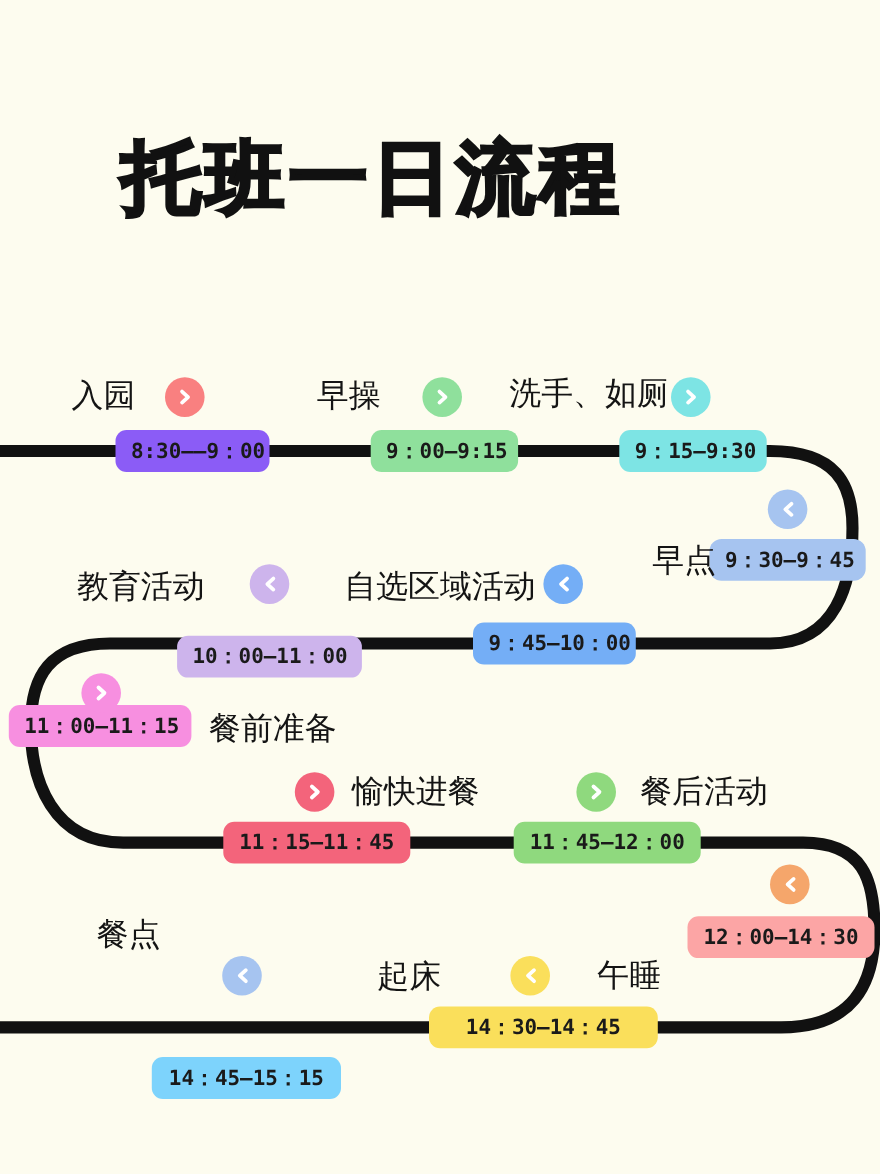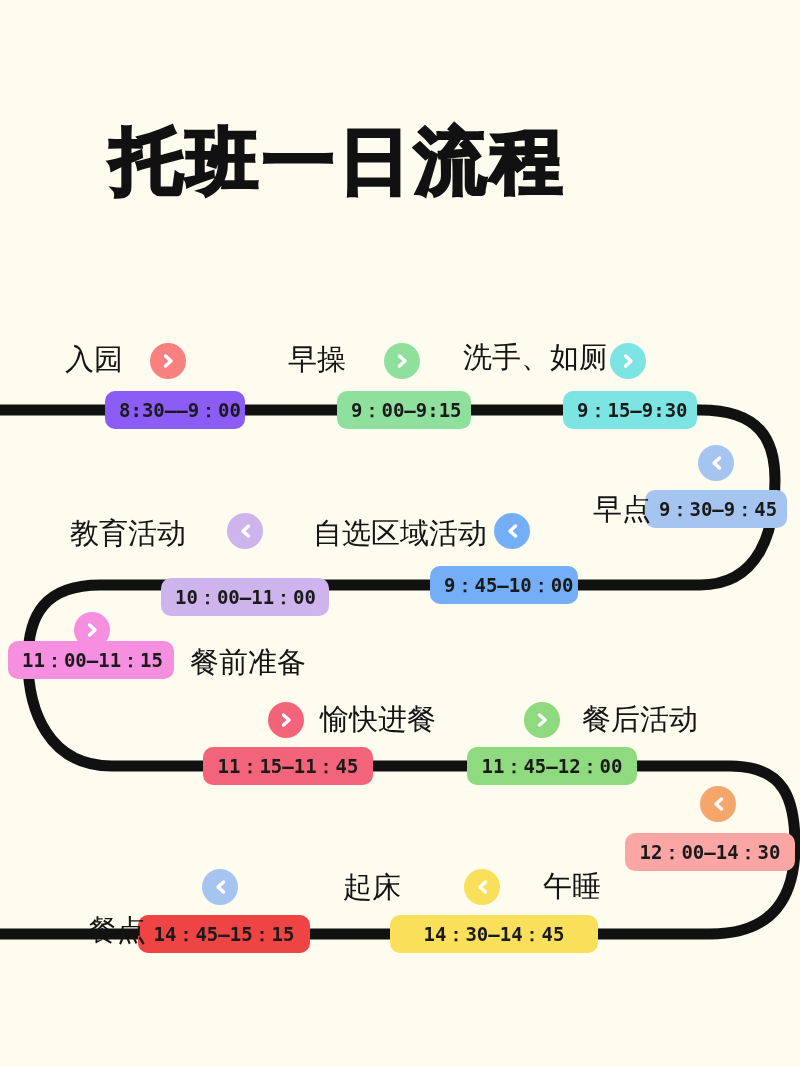--- a/index.html
+++ b/index.html
@@ -108,43 +108,43 @@
          L 730 766
          C 785 766, 795 800, 795 845
          C 795 895, 775 934, 710 934
          L -10 934"></path>
   </svg>
 
   <div id="pills">
       <div class="pill" style="left: 105px; top: 391px; width: 140px; background: #8b5cf6;">8:30——9：00</div>
       <div class="pill" style="left: 337px; top: 391px; width: 134px; background: rgb(143, 224, 156);">9：00—9:15</div>
       <div class="pill" style="left: 563px; top: 391px; width: 134px; background: rgb(125, 228, 228);">9：15—9:30</div>
-      <div class="pill" style="left: 645px; top: 490px; width: 142px; background: rgb(166, 196, 240);">9：30—9：45</div>
+      <div class="pill" style="left: 645px; top: 490px; width: 142px; background: rgb(166, 196, 240); border-radius: 11px;">9：30—9：45</div>
       <div class="pill" style="left: 430px; top: 566px; width: 148px; background: rgb(116, 174, 246);">9：45—10：00</div>
       <div class="pill" style="left: 161px; top: 566px; width: 168px; background: rgb(205, 180, 236); margin-top: 12px;">10：00—11：00</div>
       <div class="pill" style="left: 8px; top: 641px; width: 166px; background: rgb(247, 143, 224);">11：00—11：15</div>
       <div class="pill" style="left: 203px; top: 747px; width: 170px; background: rgb(243, 100, 123);">11：15—11：45</div>
       <div class="pill" style="left: 467px; top: 747px; width: 170px; background: rgb(143, 217, 126);">11：45—12：00</div>
       <div class="pill" style="left: 625px; top: 833px; width: 170px; background: #fca5a5;">12：00—14：30</div>
       <div class="pill" style="left: 390px; top: 915px; width: 208px; background: rgb(250, 223, 91);">14：30—14：45</div>
-      <div class="pill" style="left: 138px; top: 915px; width: 172px; background: #ef4444;">14：45—15：15</div>
+      <div class="pill" style="left: 138px; top: 961px; width: 172px; background: #7dd3fc;">14：45—15：15</div>
     </div>
   <div id="labels">
       <div class="label" style="left: 65px; top: 345px;">入园</div>
       <div class="label" style="left: 288px; top: 345px;">早操</div>
       <div class="label" style="left: 463px; top: 343px;">洗手、如厕</div>
       <div class="label" style="left: 593px; top: 495px;">早点</div>
       <div class="label" style="left: 313px; top: 519px;">自选区域活动</div>
       <div class="label" style="left: 70px; top: 519px;">教育活动</div>
       <div class="label" style="left: 190px; top: 648px;">餐前准备</div>
       <div class="label" style="left: 320px; top: 705px;">愉快进餐</div>
       <div class="label" style="left: 582px; top: 705px;">餐后活动</div>
       <div class="label" style="left: 543px; top: 872px;">午睡</div>
       <div class="label" style="left: 343px; top: 873px;">起床</div>
-      <div class="label" style="left: 88px; top: 916px;">餐点</div>
+      <div class="label" style="left: 88px; top: 835px;">餐点</div>
     </div>
   <div id="arrows">
       <div class="arrow" style="left: 150px; top: 343px; background: rgb(249, 128, 128);">
         <svg width="20" height="20" viewBox="0 0 20 20">
           <path d="M7.5 5 L13 10 L7.5 15" fill="none" stroke="#ffffff" stroke-width="3.4" stroke-linecap="round" stroke-linejoin="round"></path>
         </svg>
       </div>
       <div class="arrow" style="left: 384px; top: 343px; background: rgb(143, 224, 156);">
         <svg width="20" height="20" viewBox="0 0 20 20">
           <path d="M7.5 5 L13 10 L7.5 15" fill="none" stroke="#ffffff" stroke-width="3.4" stroke-linecap="round" stroke-linejoin="round"></path>

